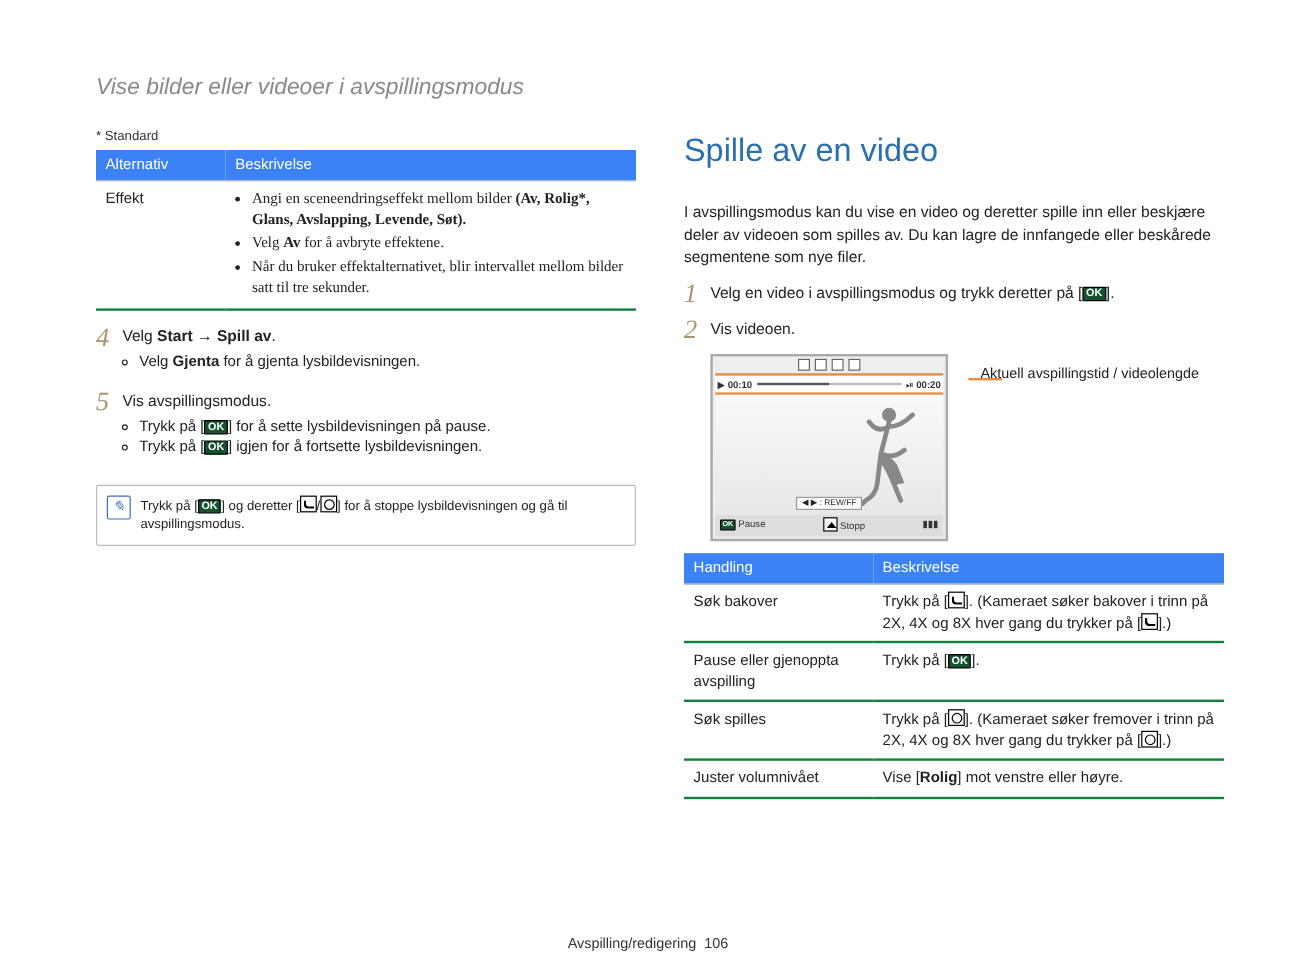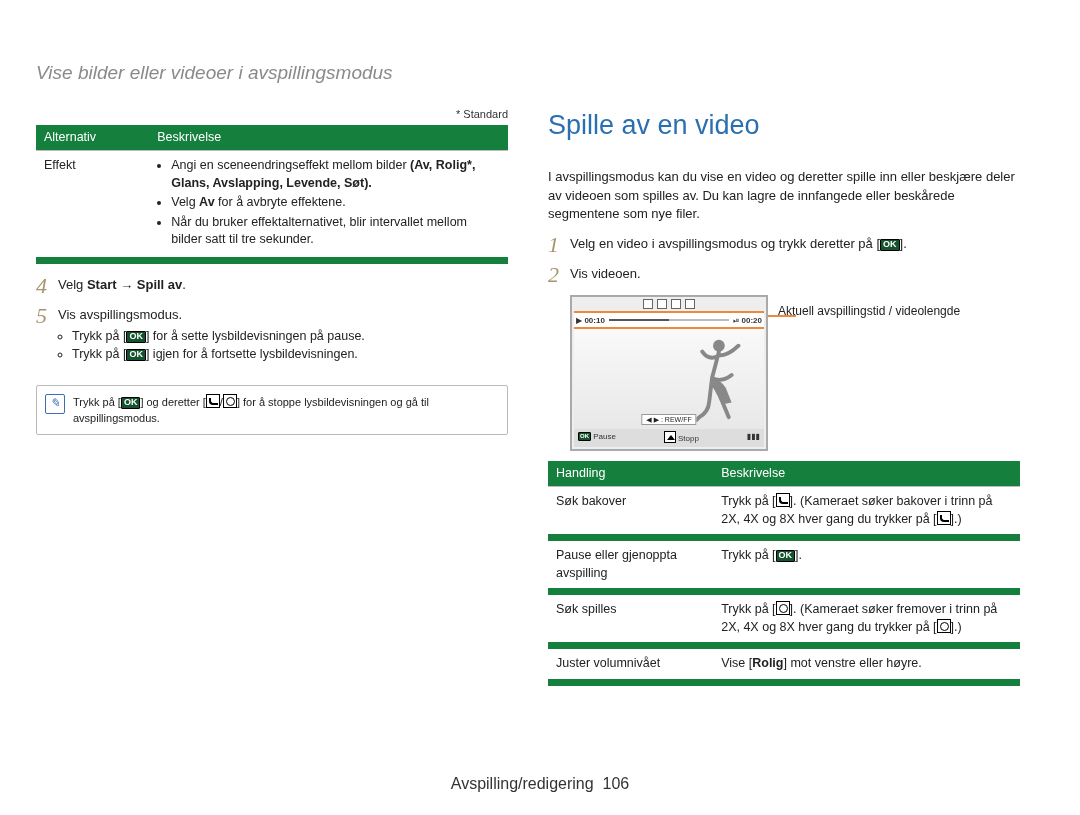--- a/index.html
+++ b/index.html
@@ -8,67 +8,67 @@
     padding: 0;
     background: #fff;
     color: #222;
     font-size: 13px;
     line-height: 1.4;
   }
   .page {
     width: 1080px;
     height: 815px;
     box-sizing: border-box;
-    padding: 60px 60px 20px 36px;
+    padding: 60px 60px 20px 80px;
     position: relative;
   }
   .breadcrumb {
     color: #8a8a8a;
     font-size: 19px;
     font-weight: 300;
     font-style: italic;
     margin-bottom: 20px;
   }
   .cols {
     display: flex;
     gap: 40px;
   }
   .col {
     flex: 1;
     min-width: 0;
   }
   .std-note {
-    text-align: right;
     font-size: 11px;
     margin-bottom: 3px;
     color: #333;
   }
   table {
     border-collapse: collapse;
     width: 100%;
     font-size: 12.5px;
   }
   th {
-    background: #15803d;
+    background: #3b82f6;
     color: #fff;
     text-align: left;
     font-weight: normal;
     padding: 4px 8px;
     border: none;
   }
   td {
     border-top: 1px solid #bbb;
-    border-bottom: 7px solid #15803d;
+    border-bottom: 2px solid #15803d;
     padding: 6px 8px;
     vertical-align: top;
   }
   tr:first-child td { border-top: none; }
   ul.cell {
     margin: 0 0 0 14px;
     padding: 0;
+    font-family: Liberation Serif, serif;
   }
   ul.cell li { margin-bottom: 2px; }
   ol.steps {
     list-style: none;
     padding: 0;
     margin: 10px 0 0 0;
   }
   ol.steps > li {
     display: flex;
     margin-bottom: 6px;
@@ -154,21 +154,21 @@
   }
   .para {
     font-size: 13px;
     margin-bottom: 10px;
     margin-top: 24px;
   }
   .video-screen {
     margin: 8px 0 10px 22px;
     display: flex;
     align-items: flex-start;
-    gap: 10px;
+    gap: 27px;
     justify-content: flex-end;
   }
   .screen {
     width: 190px;
     border: 2px solid #aaa;
     background: #eee;
     padding: 2px;
     position: relative;
   }
   .screen-topbar {
@@ -205,21 +205,21 @@
   }
   .caption-line::before{
     content:""; position:absolute; left:-10px; top:20px; width:28px; height:2px; background:#e88b3f;
   }
   .footer {
     position: absolute;
     bottom: 20px;
     width: 100%;
     left: 0;
     text-align: center;
-    font-size: 16px;
+    font-size: 12px;
     color: #333;
   }
   b { font-weight: bold; }
   .actions-table td:first-child { width: 35%; }
 </style>
 </head>
 <body>
 
 <div class="page">
 
@@ -251,20 +251,25 @@
           </td>
         </tr>
       </tbody>
         </table>
 
       <ol class="steps">
         <li>
           <span class="step-num">4</span>
           <div class="step-body">
             <span>Velg </span><b>Start → Spill av</b><span>.</span>
+            <ul>
+              <li>
+                <span>Velg </span><b>Gjenta</b><span> for å gjenta lysbildevisningen.</span>
+              </li>
+            </ul>
           </div>
         </li>
         <li>
           <span class="step-num">5</span>
           <div class="step-body">
             <span>Vis avspillingsmodus.</span>
             <ul>
               <li>
                 <span>Trykk på [</span><span class="ok-icon">OK</span><span>] for å sette lysbildevisningen på pause.</span>
               </li>

